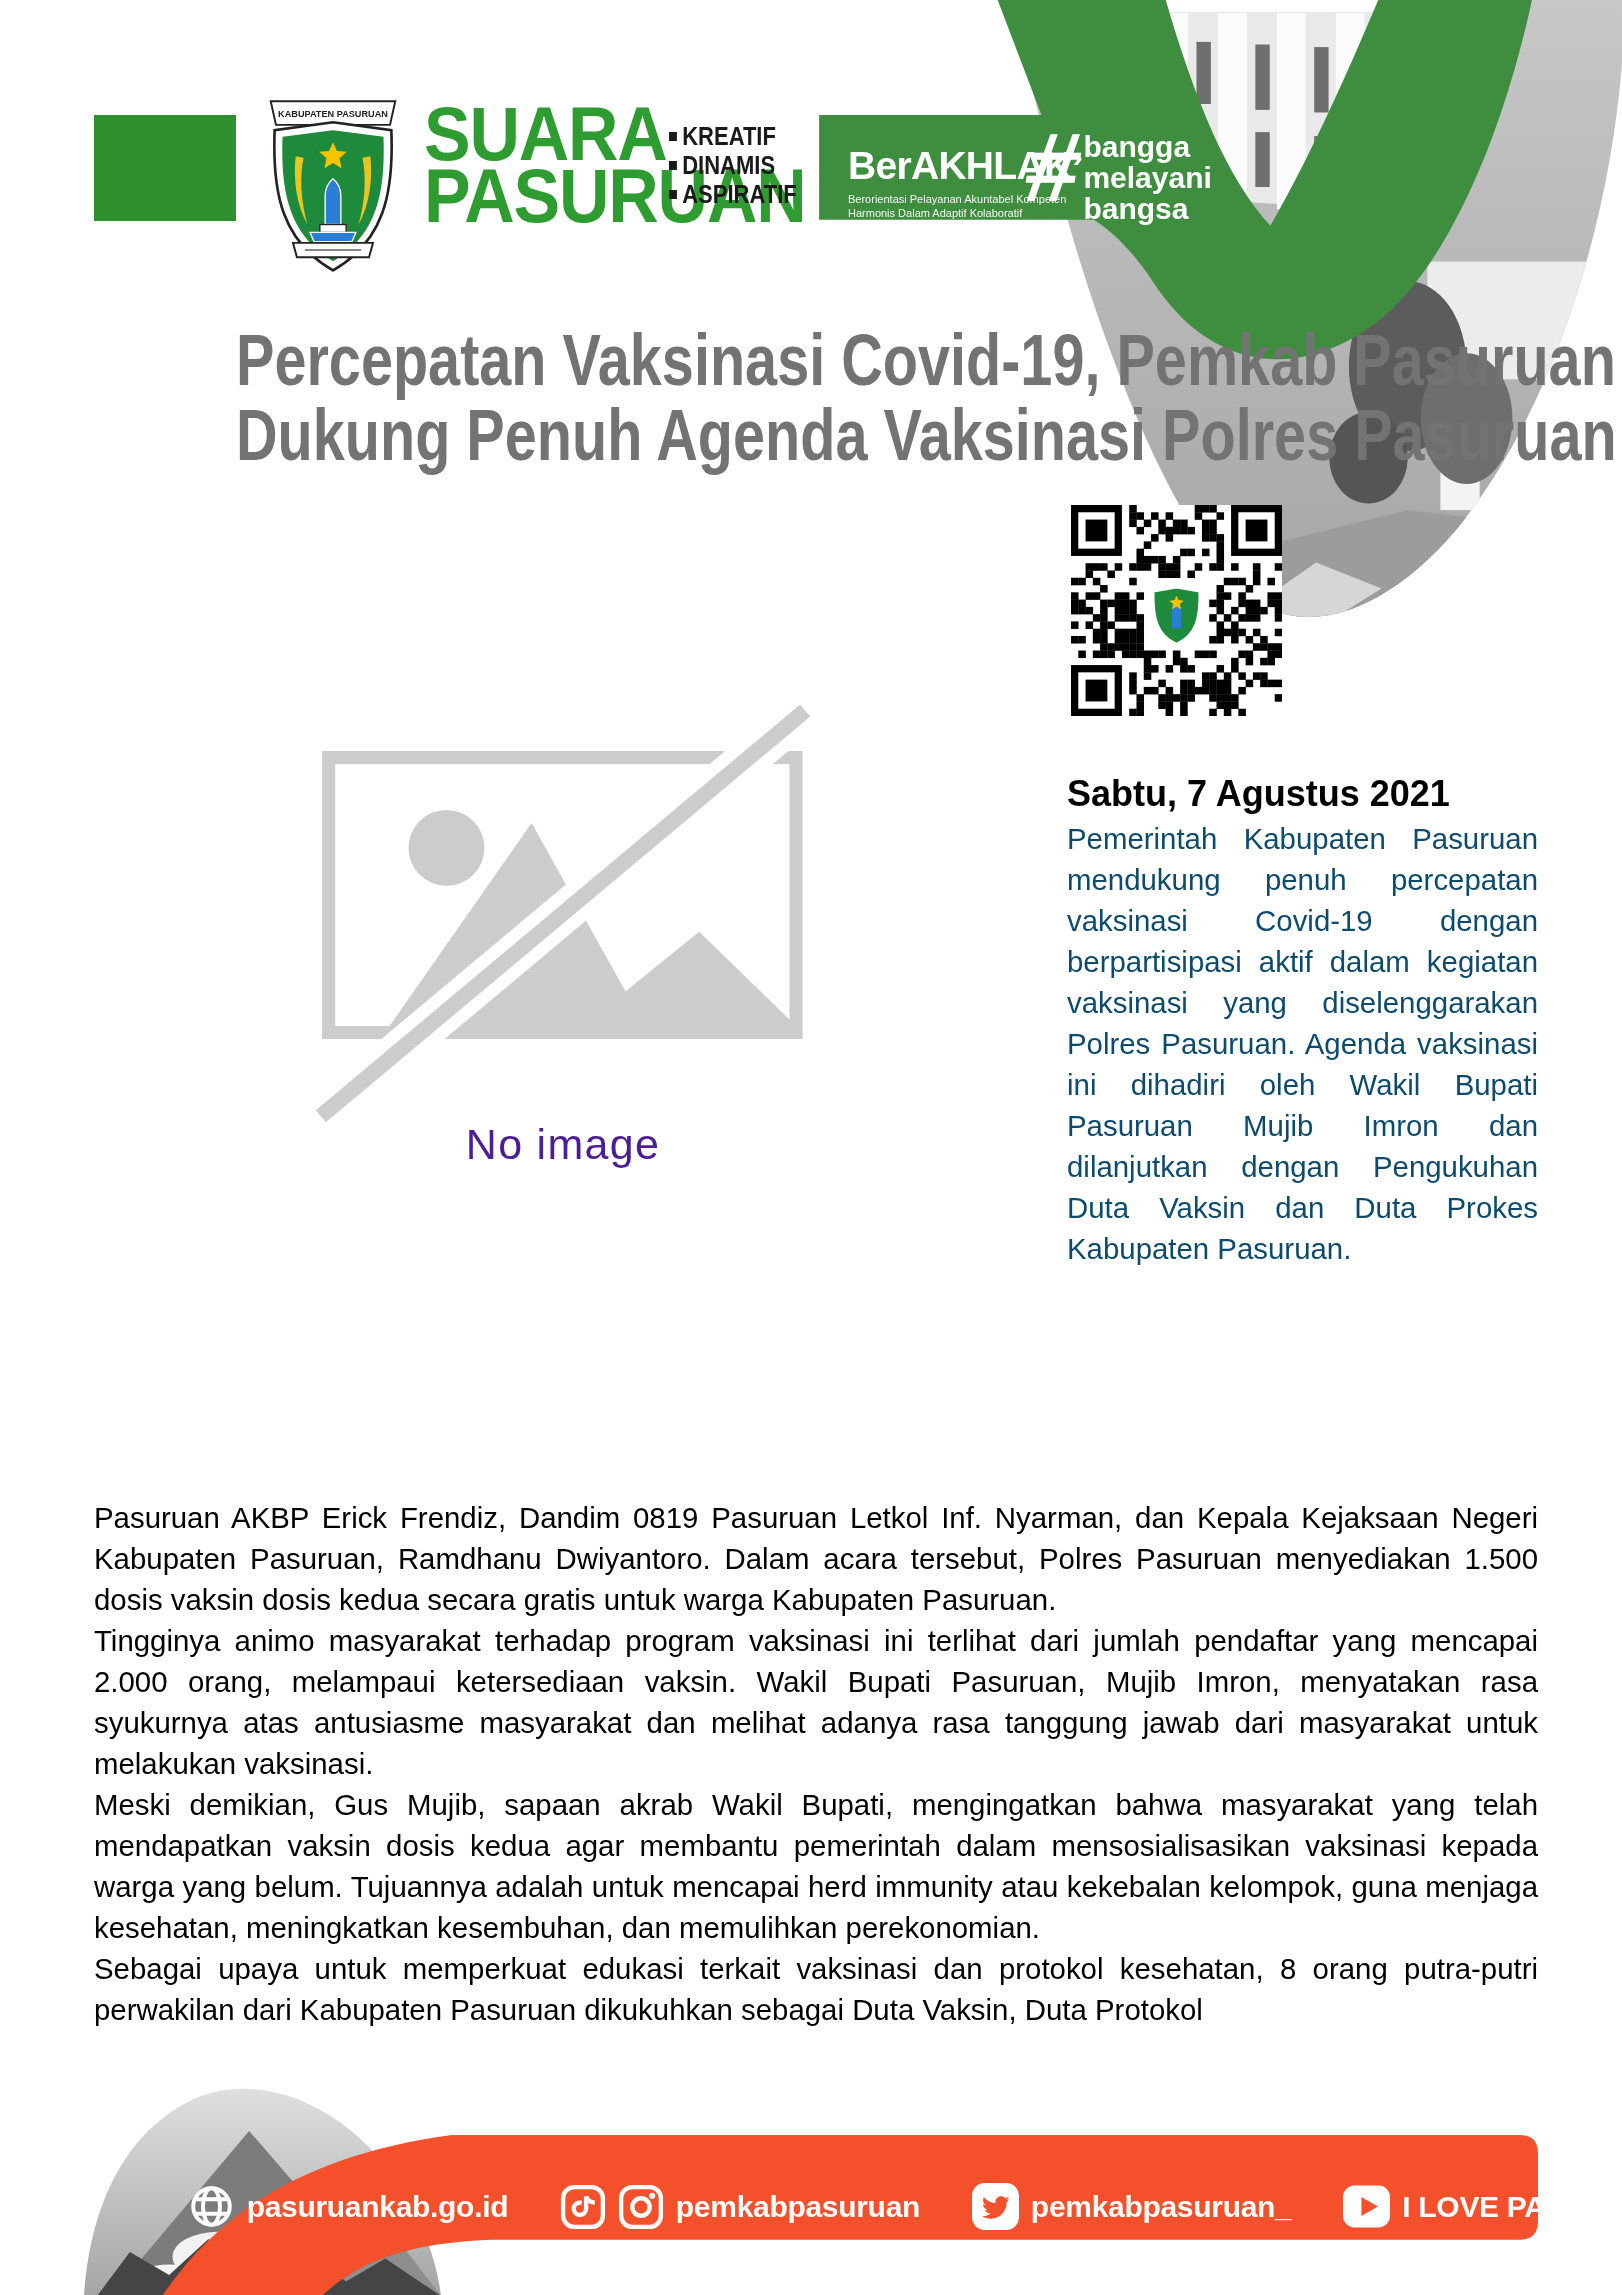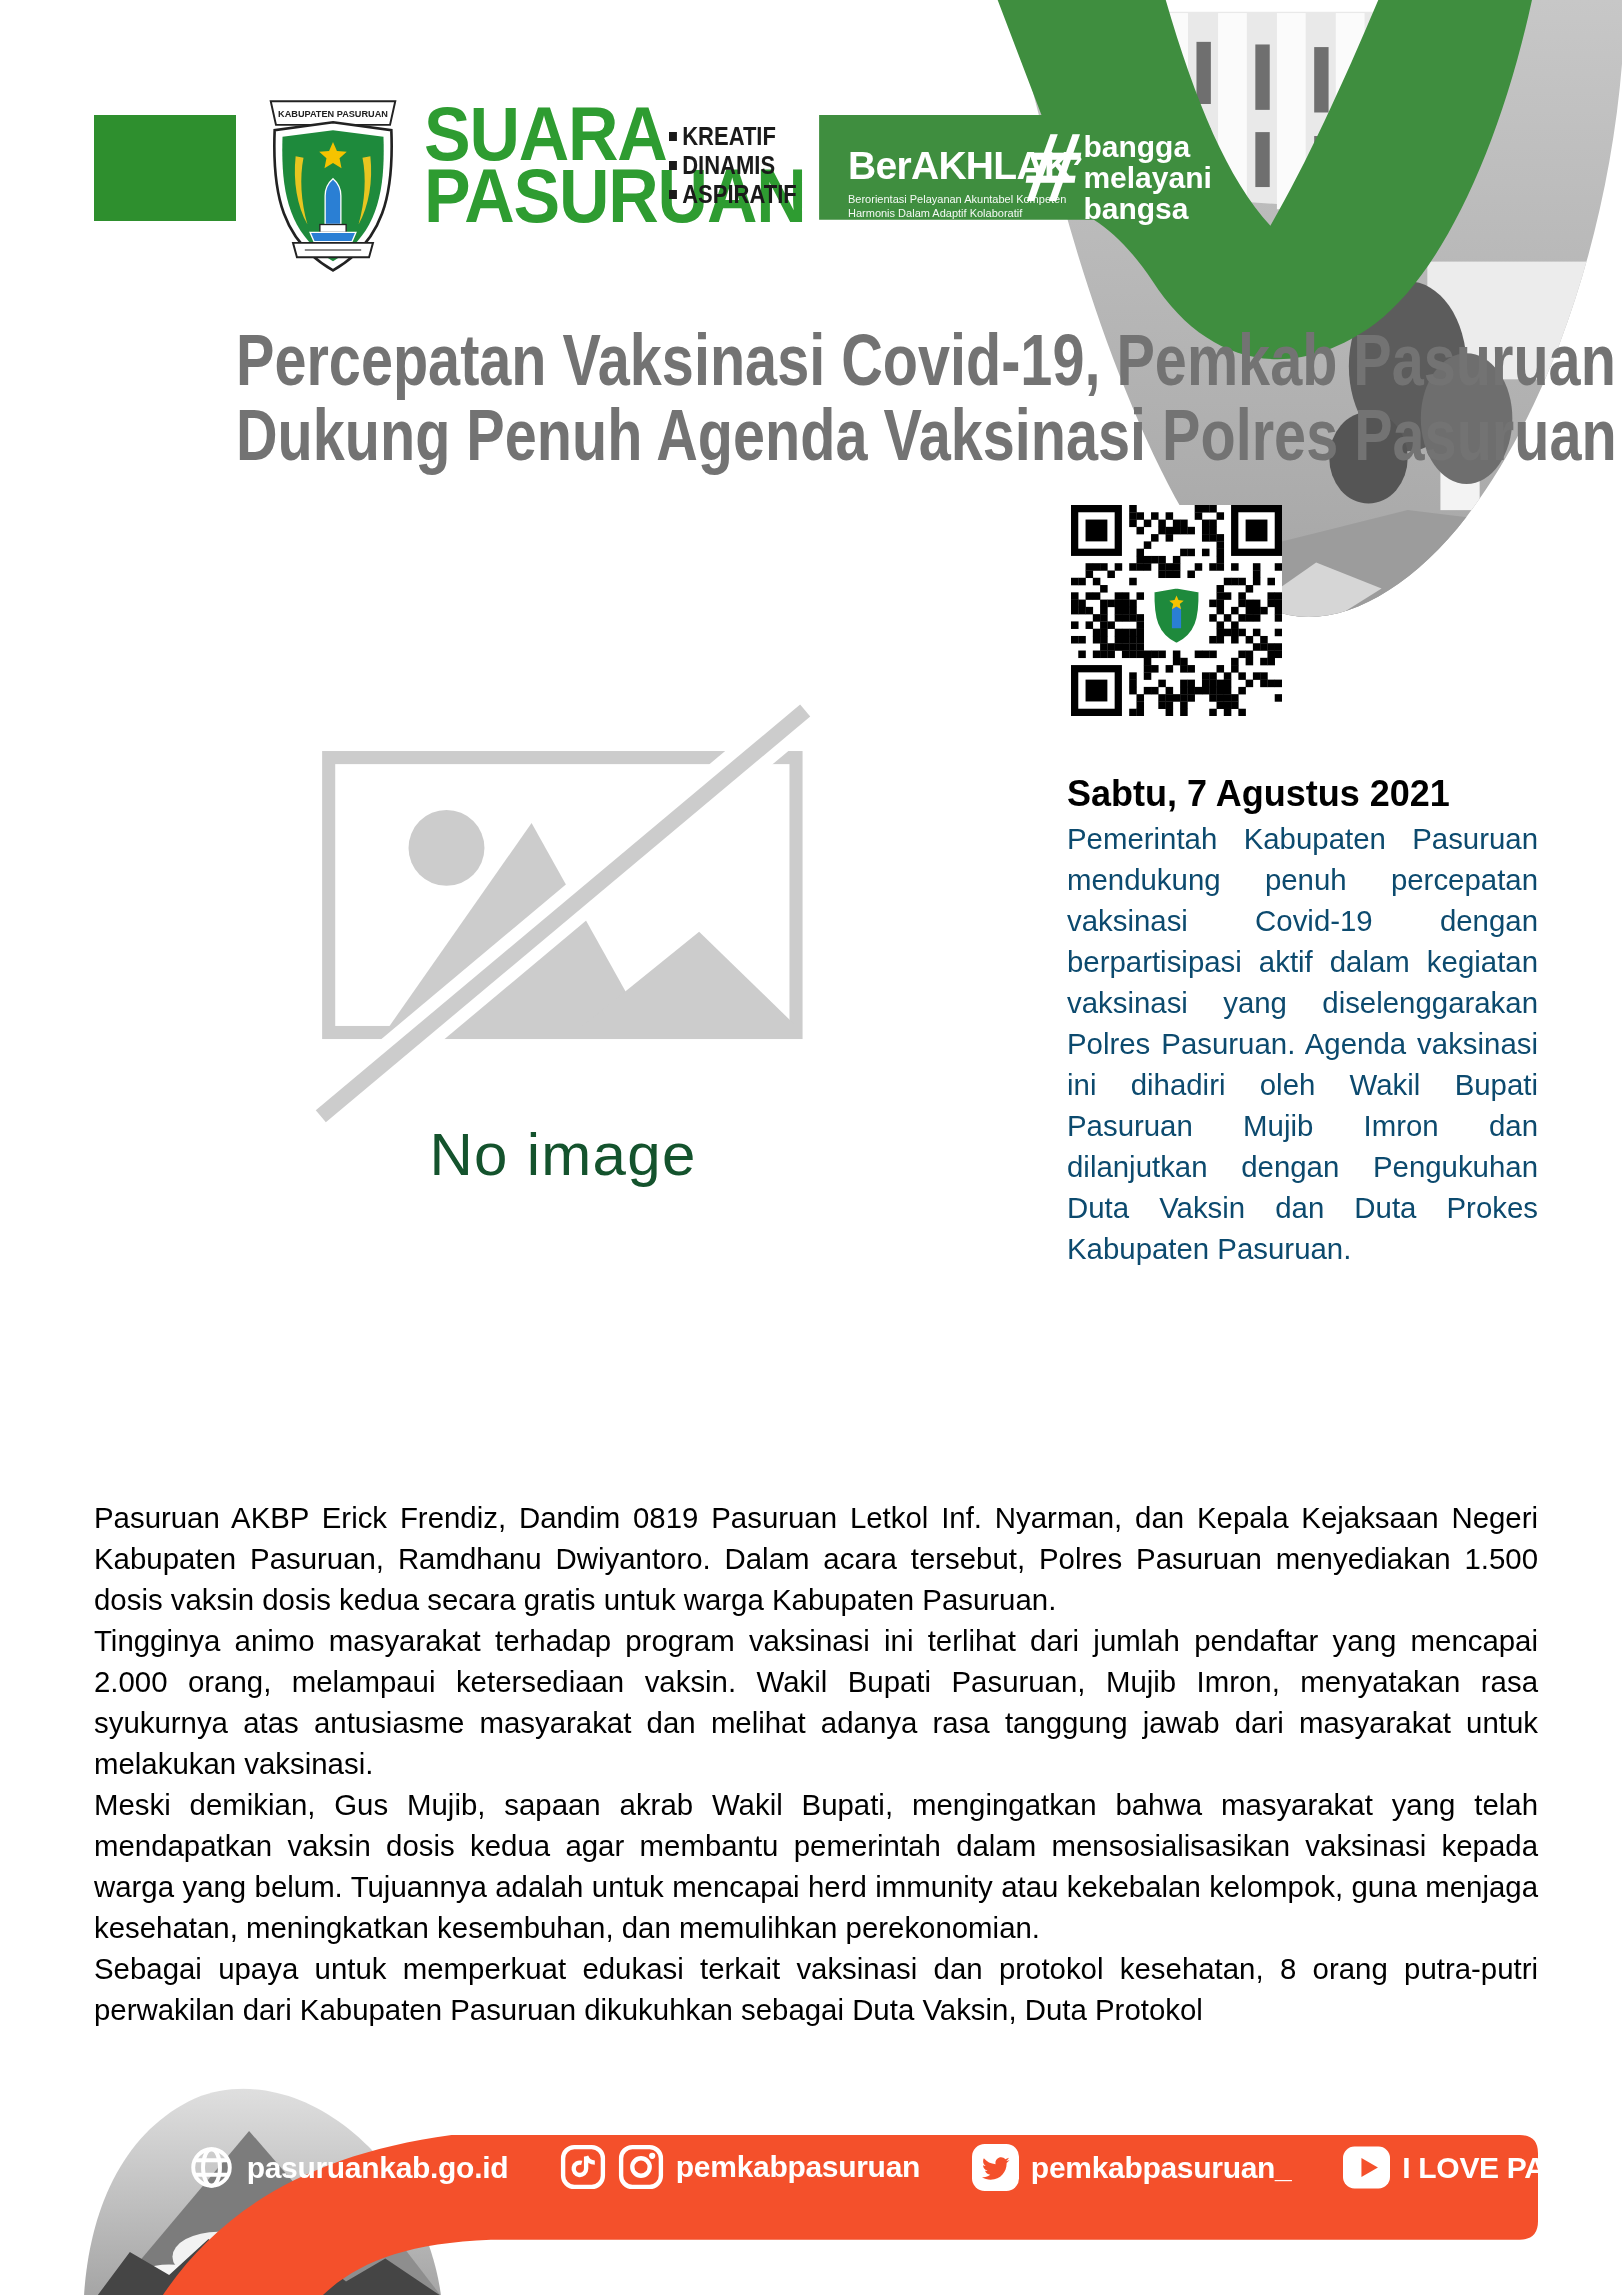--- a/index.html
+++ b/index.html
@@ -34,31 +34,31 @@
   .title .tl{display:block;transform:scaleX(0.80);transform-origin:center;}
 
   .qr{left:1071px;top:505px;width:211px;height:211px;}
   .date{left:1067px;top:773px;font-size:36px;font-weight:bold;color:#000;}
 
   .col-text{left:1067px;top:818px;width:471px;font-size:29.4px;line-height:41px;color:#0c4a6e;
             text-align:justify;}
   .col-text p{margin:0;}
 
   .noimg-wrap{left:275px;top:658px;width:576px;height:478px;}
-  .noimg-label{left:275px;top:1120px;width:576px;text-align:center;color:#14532d;
-               font-size:60px;letter-spacing:1.3px;}
+  .noimg-label{left:275px;top:1120px;width:576px;text-align:center;color:#4c1d95;
+               font-size:43px;letter-spacing:1.3px;}
 
   .body-text{left:94px;top:1497px;width:1444px;font-size:29.4px;line-height:41px;color:#000;
              text-align:justify;}
   .body-text p{margin:0;}
 
   
   .dome{left:84px;top:2085px;width:357px;height:211px;}
   .orange-band{left:85px;top:2114px;width:1453px;height:182px;}
-  .social-row{left:363px;top:2144px;width:1073px;height:86px;display:flex;align-items:flex-start;
+  .social-row{left:363px;top:2144px;width:1073px;height:86px;display:flex;align-items:flex-end;
               justify-content:center;gap:52px;color:#fff;z-index:6;}
   .social-item{display:flex;align-items:center;gap:11.8px;}
   .social-item .lbl{font-size:30px;font-weight:bold;white-space:nowrap;letter-spacing:-0.3px;}
 </style>
 </head>
 <body>
 
 <div class="page">
 
   <div class="abs green-block"></div>

